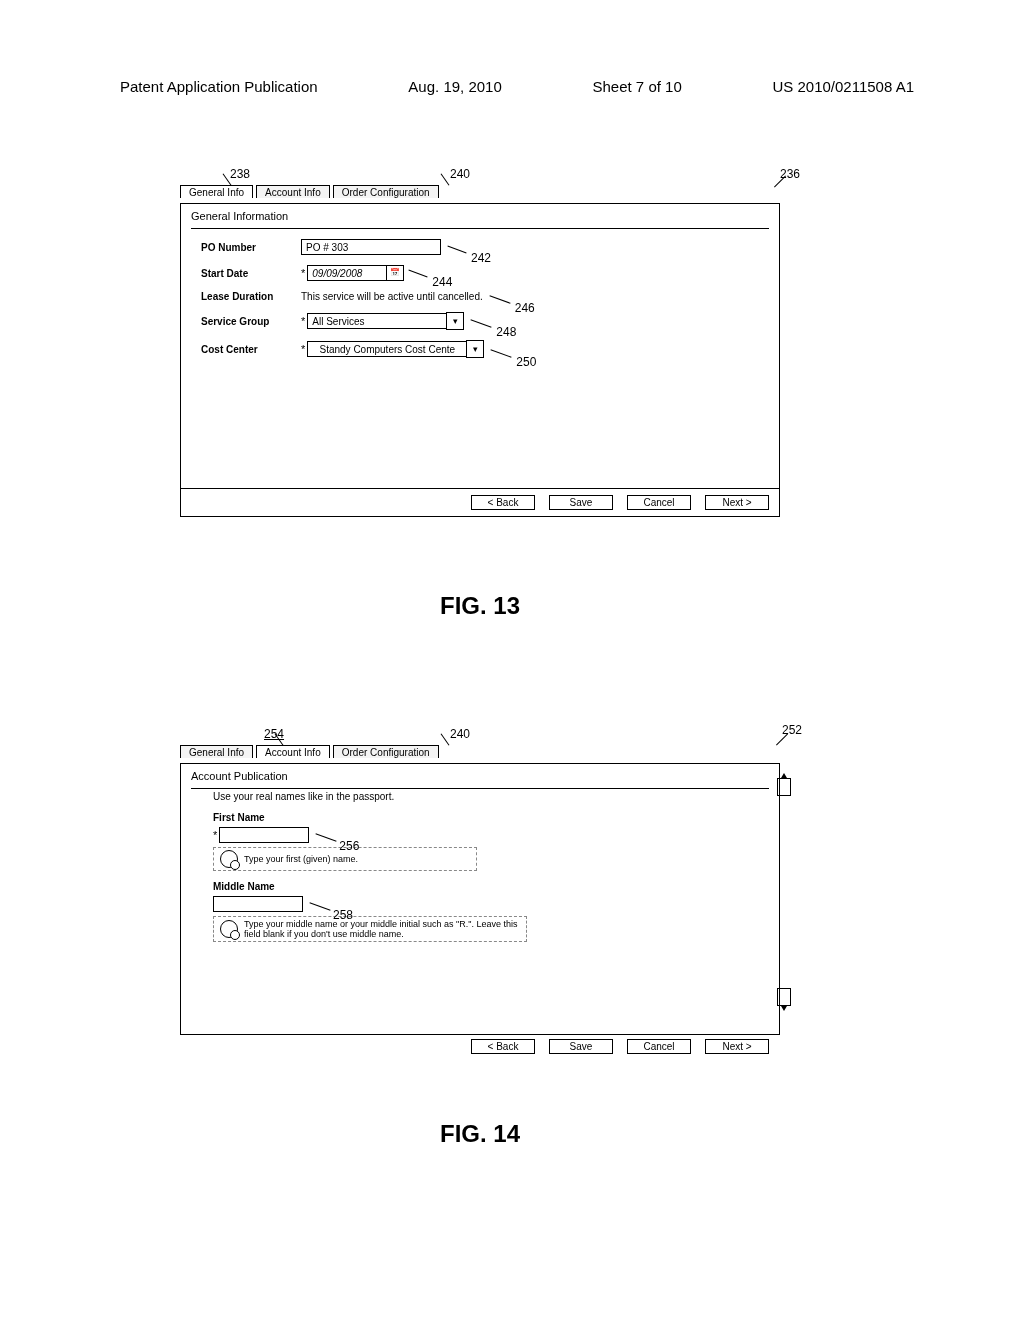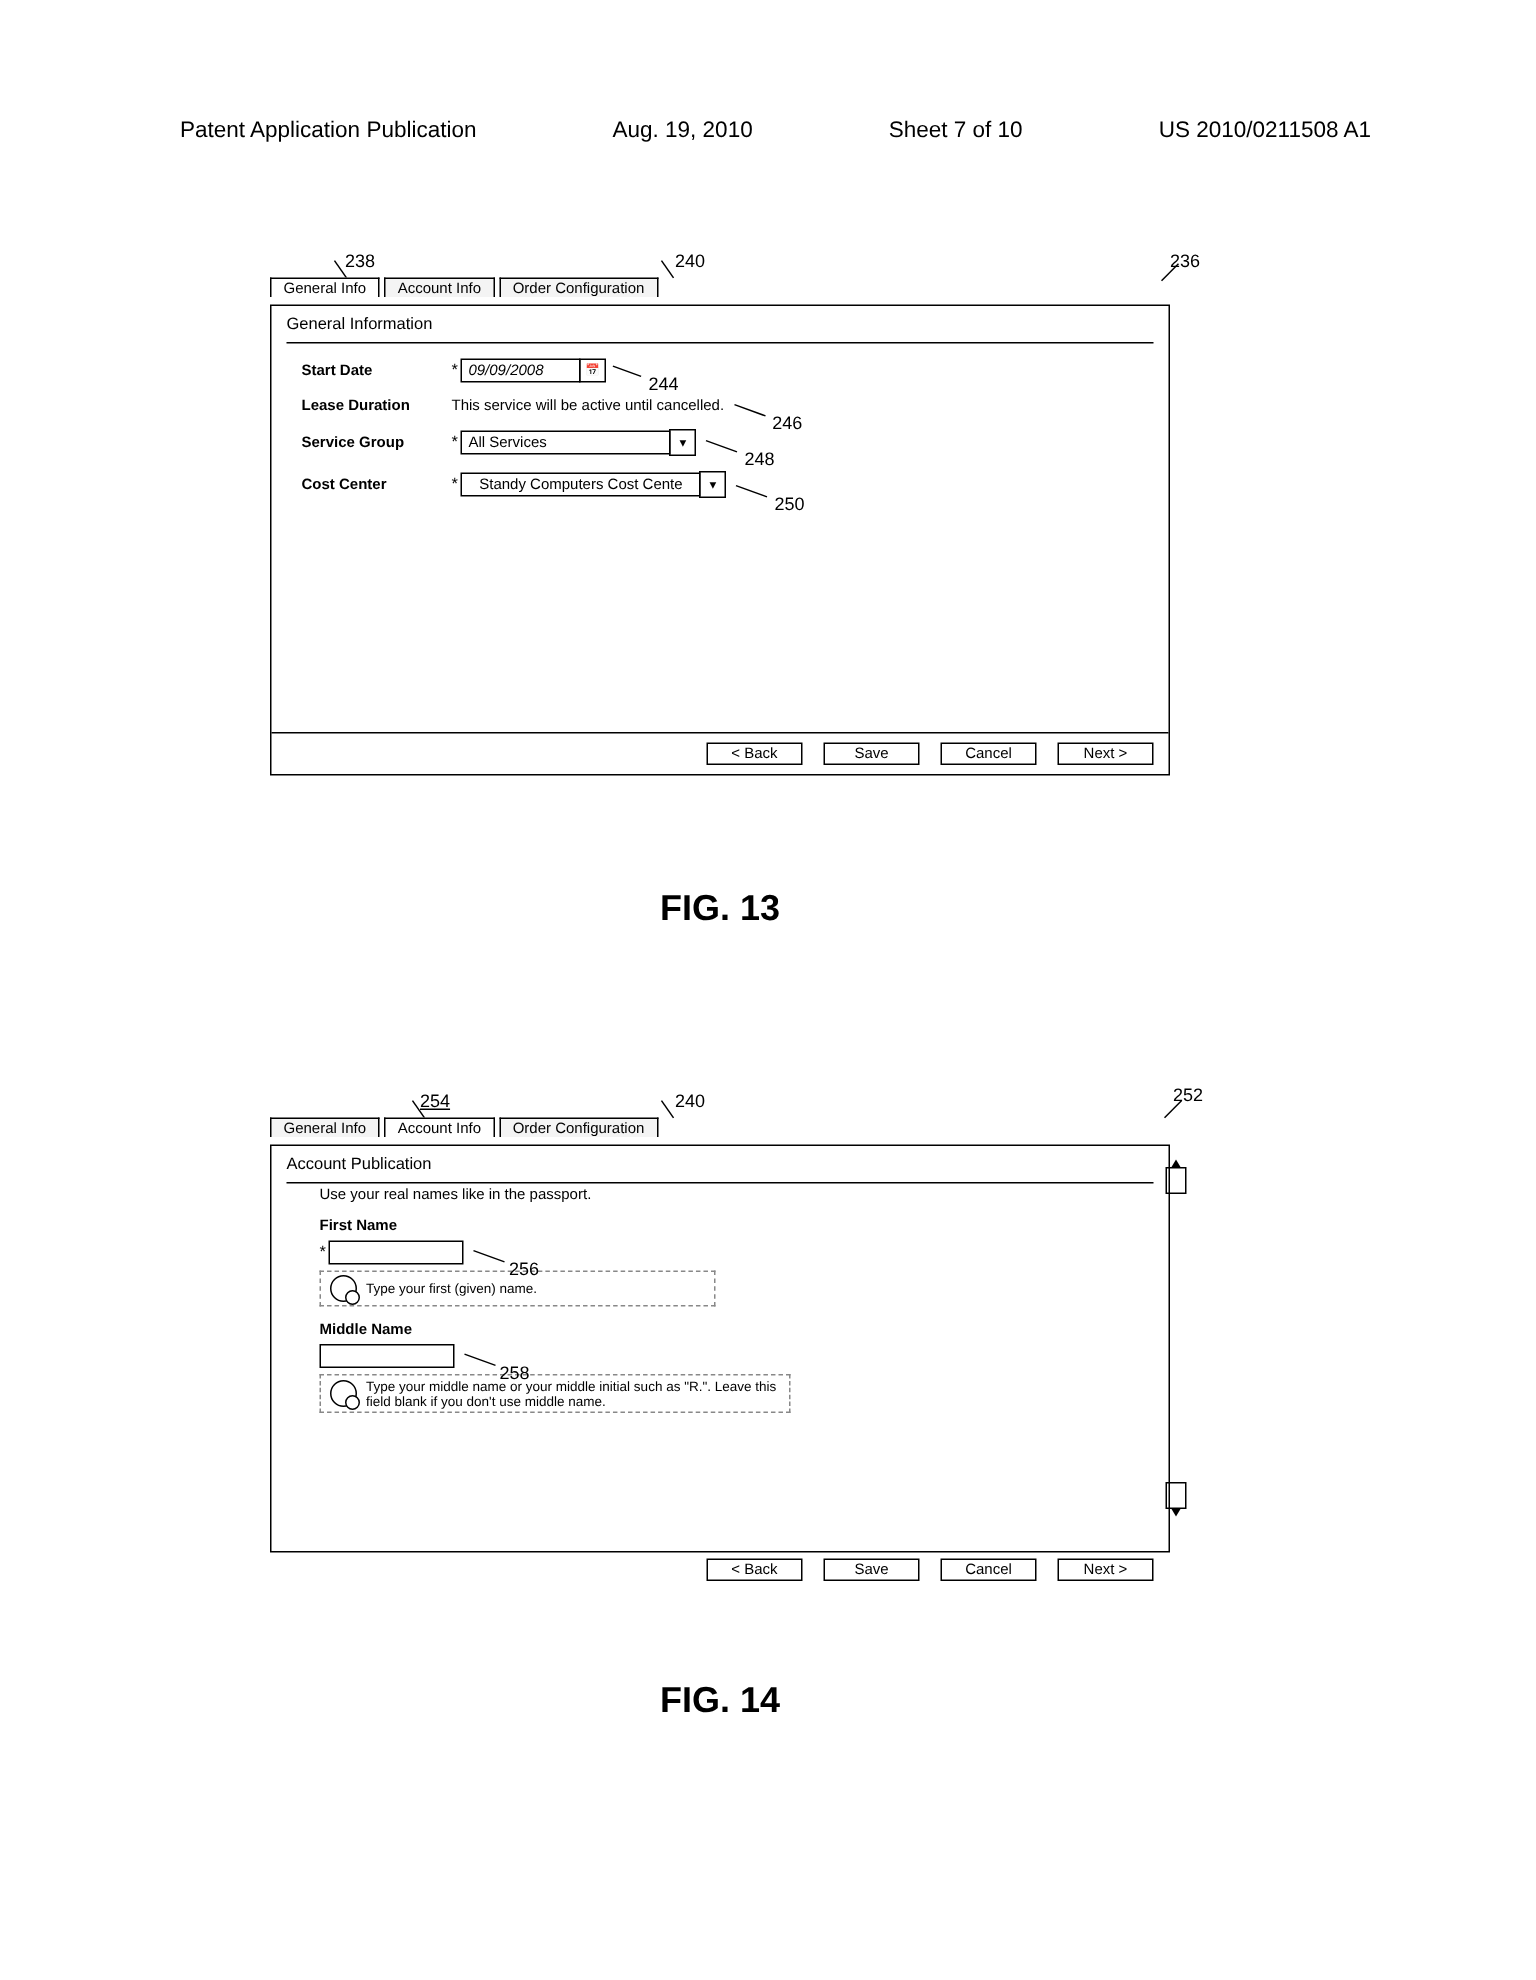--- a/index.html
+++ b/index.html
@@ -148,20 +148,28 @@
     <span class="tab">General Info</span>
     <span class="tab inactive">Account Info</span>
     <span class="tab inactive">Order Configuration</span>
   </div>
 
   <div class="panel-body" style="height:300px;">
     <div class="section-title">General Information</div>
 
     <div class="form-rows">
 
+      <div class="form-row">
+        <div class="form-label">PO Number</div>
+        <input class="text-input" style="width: 140px;" value="PO # 303">
+        <div style="position:relative; width:0;">
+          <div style="position:absolute; left:6px; top:2px; width:20px; border-top:1px solid #000; transform:rotate(20deg);"></div>
+          <div class="callout" style="left:30px; top:4px;">242</div>
+        </div>
+      </div>
 
       <div class="form-row">
         <div class="form-label">Start Date</div>
         <span class="req">*</span>
         <input class="text-input" style="width: 80px; font-style: italic;" value="09/09/2008">
         <span class="cal-icon">📅</span>
         <div style="position:relative; width:0;">
           <div style="position:absolute; left:4px; top:0px; width:20px; border-top:1px solid #000; transform:rotate(20deg);"></div>
           <div class="callout" style="left:28px; top:2px;">244</div>
         </div>
@@ -209,21 +217,21 @@
       <span class="btn">Cancel</span>
       <span class="btn">Next &gt;</span>
     </div>
   </div>
 </div>
 
 <div class="fig-caption fig13cap">FIG. 13</div>
 
 <div class="panel-wrap panel14">
 
-  <div class="callout" style="top:-18px; left:100px;text-decoration:underline;">254</div>
+  <div class="callout" style="top:-18px; left:84px;text-decoration:underline;">254</div>
   <div style="position:absolute; top:-6px; left:92px; width:14px; border-top:1px solid #000; transform:rotate(55deg);"></div>
 
   <div class="callout" style="top:-18px; left:270px;">240</div>
   <div style="position:absolute; top:-6px; left:258px; width:14px; border-top:1px solid #000; transform:rotate(55deg);"></div>
 
   <div class="callout" style="top:-22px; right:-22px;">252</div>
   <div style="position:absolute; top:-6px; right:-10px; width:16px; border-top:1px solid #000; transform:rotate(-45deg);"></div>
 
   <div class="tabs">
     <span class="tab inactive">General Info</span>

